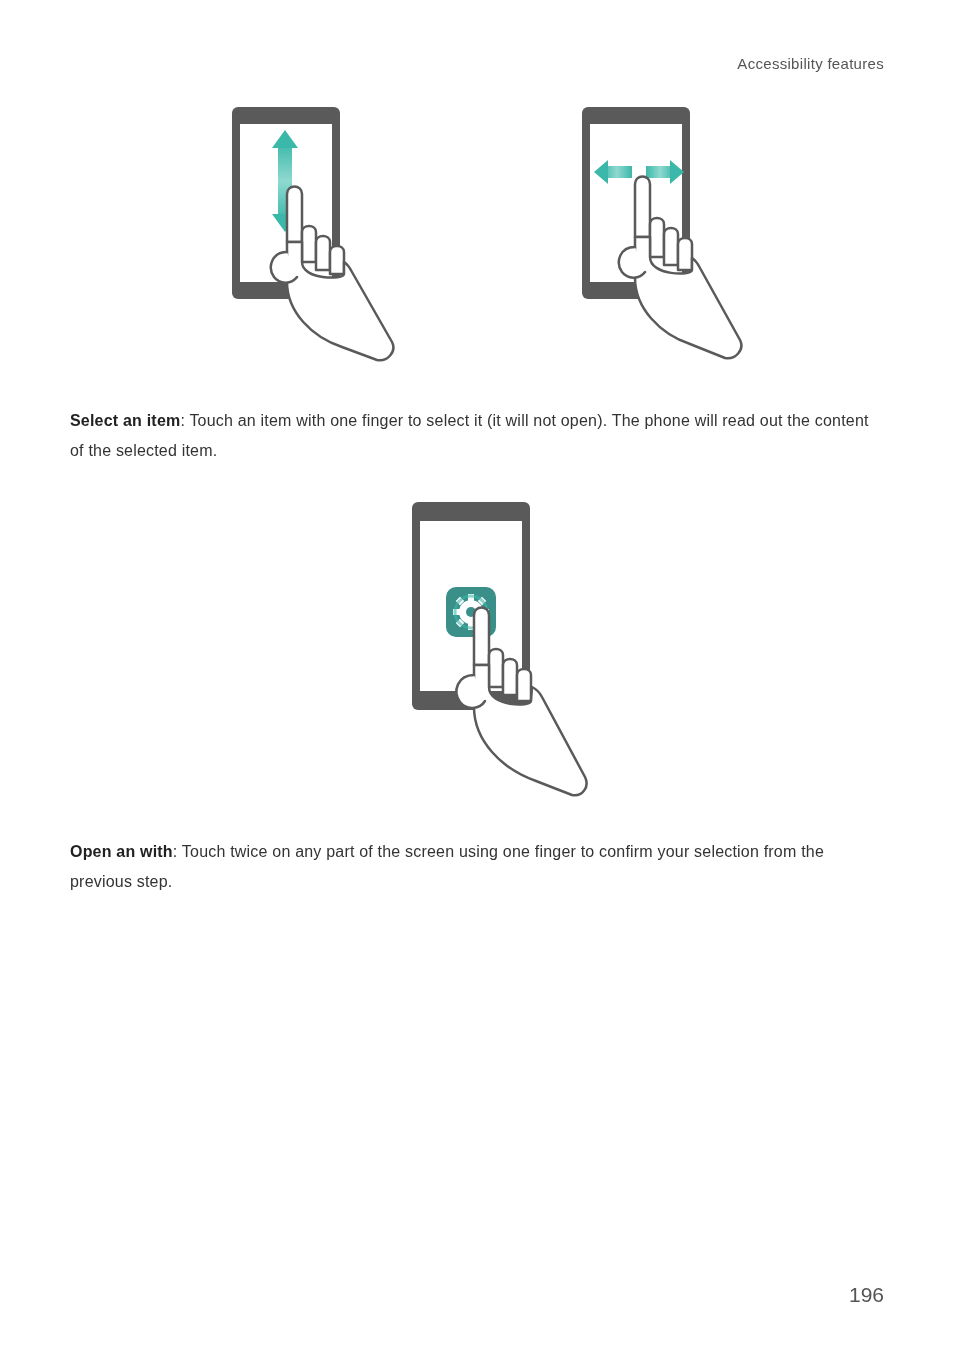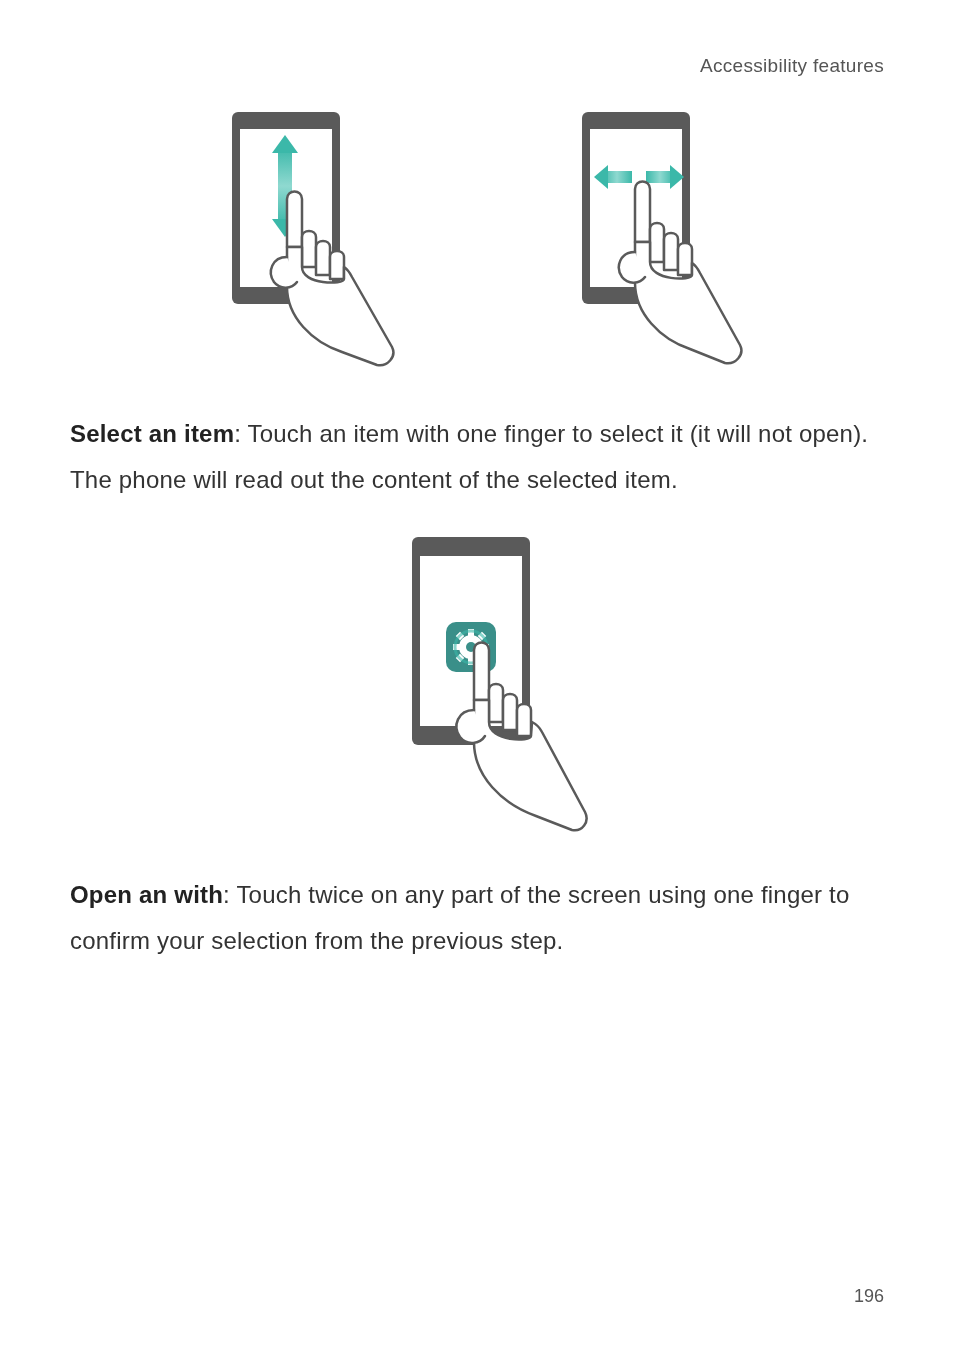--- a/index.html
+++ b/index.html
@@ -14,52 +14,52 @@
   }
   .page {
     box-sizing: border-box;
     width: 954px;
     height: 1352px;
     padding: 55px 70px 0 70px;
     position: relative;
   }
   .header {
     text-align: right;
-    font-size: 19px;
+    font-size: 15px;
     color: #555555;
     letter-spacing: 0.3px;
     margin-bottom: 30px;
   }
   .figure-row {
     display: flex;
     justify-content: center;
     gap: 150px;
     margin-bottom: 40px;
   }
   .figure-single {
     display: flex;
     justify-content: center;
     margin: 30px 0 40px 0;
   }
   .paragraph {
-    font-size: 24px;
+    font-size: 16px;
     line-height: 1.9;
     color: #333333;
     margin: 0 0 10px 0;
     letter-spacing: 0.2px;
   }
   .paragraph .bold {
     font-weight: 700;
     color: #222222;
   }
   .page-number {
     position: absolute;
     bottom: 45px;
     right: 70px;
-    font-size: 18px;
+    font-size: 21px;
     color: #555555;
   }
   
   .illus {
     width: 200px;
     height: 260px;
   }
   .illus-tap {
     width: 230px;
     height: 300px;

